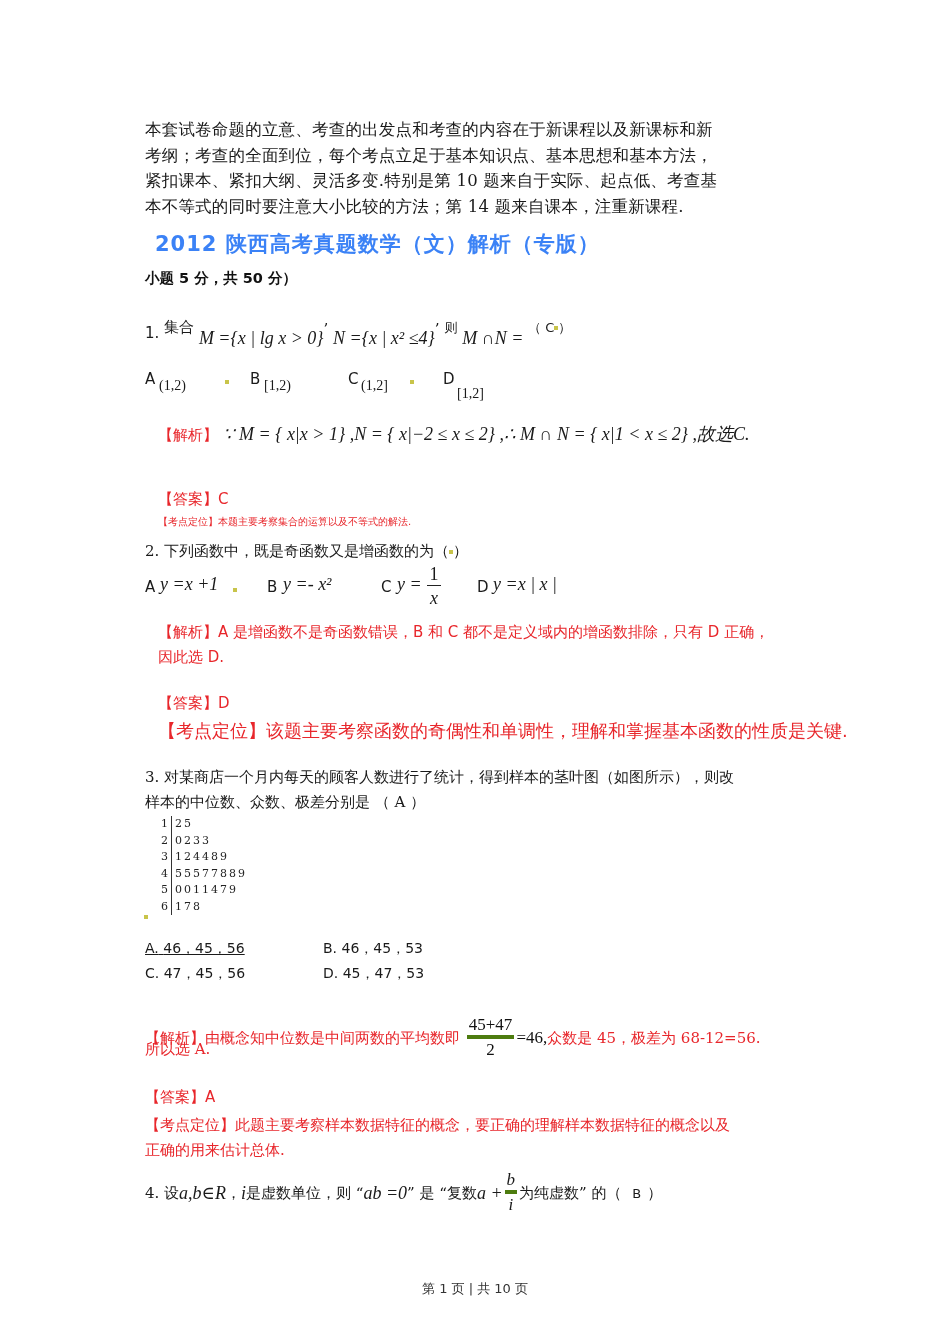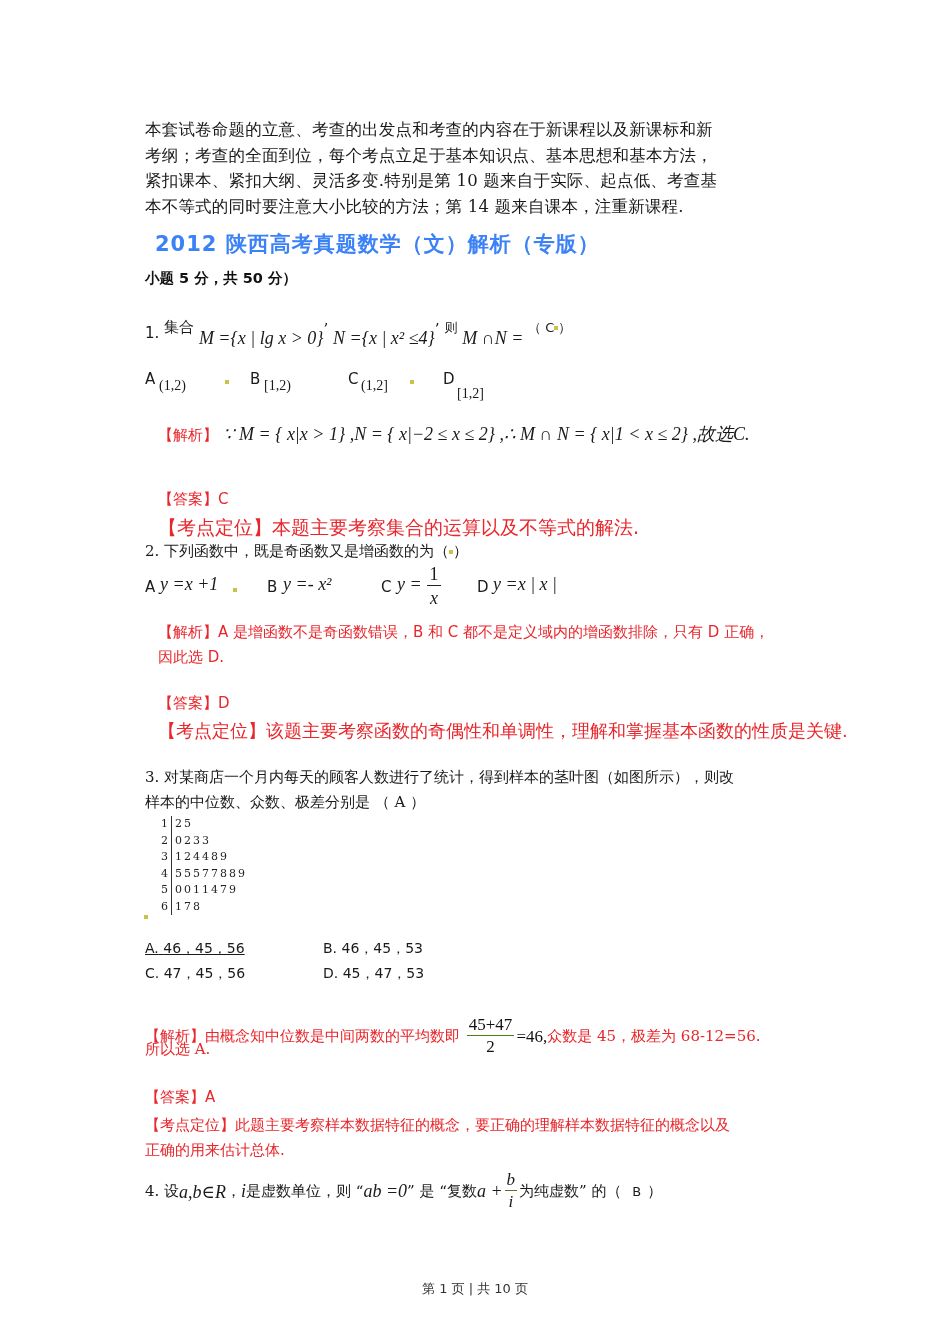--- a/index.html
+++ b/index.html
@@ -10,21 +10,21 @@
   .title { left:155px; top:230px; font-size:21px; font-weight:bold; font-family:"DejaVu Sans","Liberation Sans",sans-serif; color:#3b82f6; letter-spacing:1px; }
   .section { left:145px; top:266px; width:670px; font-size:14.5px; line-height:25px; font-weight:bold; font-family:"DejaVu Sans","Liberation Sans",sans-serif; color:#111; }
   .q { font-size:15px; color:#1a1a1a; }
   .math { font-family:"Liberation Serif","DejaVu Serif",serif; font-style:italic; font-size:18px; }
   .mathup { font-family:"Liberation Serif","DejaVu Serif",serif; font-size:14px; }
   .sans { font-family:"DejaVu Sans","Liberation Sans",sans-serif; }
   .red { color:#e8262b; }
   .redb { color:#e8262b; }
   .dot { display:inline-block; width:4px; height:4px; background:#c8c44a; vertical-align:middle; }
   .frac { display:inline-block; vertical-align:middle; text-align:center; margin:0 2px; }
-  .frac .num { display:block; border-bottom:1px solid #4d7c0f; padding:0 2px; line-height:20px; }
+  .frac .num { display:block; border-bottom:4px solid #4d7c0f; padding:0 2px; line-height:20px; }
   .frac .den { display:block; line-height:22px; }
   .stem { font-family:"DejaVu Serif","Liberation Serif",serif; font-size:11px; line-height:16.5px; color:#222; }
   .stem .row { display:flex; }
   .stem .s { width:12px; text-align:right; padding-right:3px; border-right:1px solid #333; }
   .stem .l { padding-left:3px; letter-spacing:2px; }
   .footer { left:0; width:950px; top:1280px; text-align:center; font-size:13px; color:#333; font-family:"DejaVu Sans","Liberation Sans",sans-serif; }
 </style>
 </head>
 <body>
 
@@ -65,21 +65,21 @@
 </div>
 
 <div class="abs" style="left:158px; top:422px; white-space:nowrap;">
   <span class="redb sans" style="font-size:15px;">【解析】</span>
   <span class="math" style="font-size:18px;">∵ M = { x|x &gt; 1} ,N = { x|−2 ≤ x ≤ 2} ,∴ M ∩ N = { x|1 &lt; x ≤ 2} ,故选C.</span>
 </div>
 
 <div class="abs sans red" style="left:158px; top:490px; font-size:15px;">
   <span>【答案】</span><span>C</span>
 </div>
-<div class="abs sans red" style="left:158px; top:515px; font-size:19px;">
+<div class="abs sans red" style="left:158px; top:515px; font-size:10px;">
   <span>【考点定位】</span><span>本题主要考察集合的运算以及不等式的解法.</span>
 </div>
 
 <div class="abs q" style="left:145px; top:542px;">
   <span>2. 下列函数中，既是奇函数又是增函数的为（</span><span class="dot"></span><span>）</span>
 </div>
 
 <div class="abs" style="left:145px; top:568px; width:500px; height:48px;">
   <span class="abs sans q" style="left:0; top:10px;">A</span>
   <span class="abs math" style="left:15px; top:6px;">y =x +1</span>

